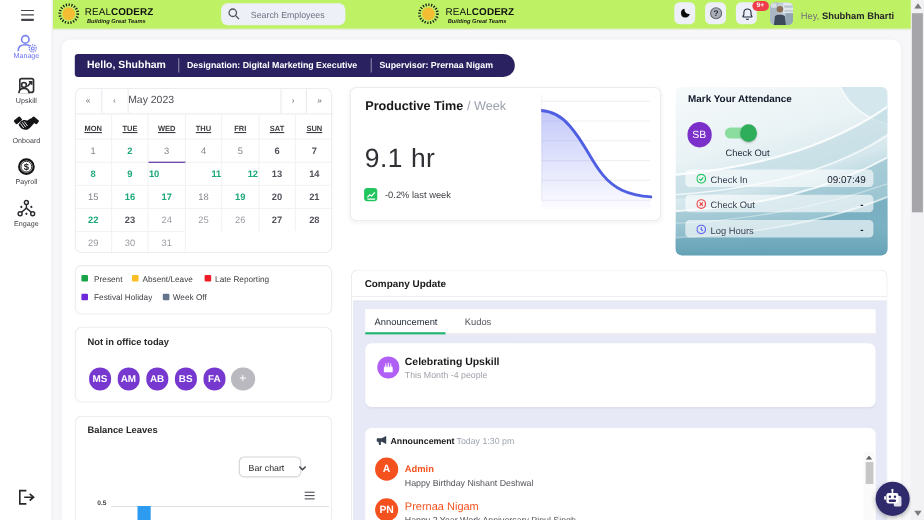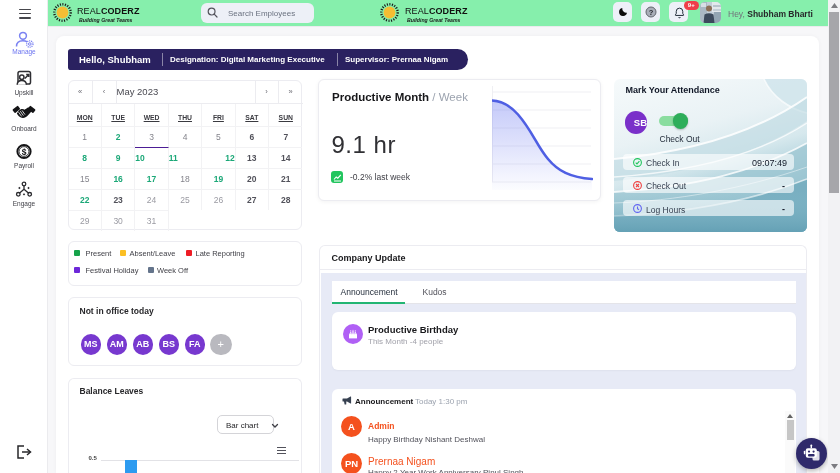--- a/index.html
+++ b/index.html
@@ -1,18 +1,18 @@
 <!DOCTYPE html>
 <html><head>
 <meta charset="utf-8">
 <style>
 * { margin:0; padding:0; box-sizing:border-box; }
 html,body { width:840px; height:473px; overflow:hidden; font-family:"Liberation Sans", sans-serif; background:#f7f7f9; }
 .abs { position:absolute; }
-#navbar { position:absolute; left:0; top:0; width:840px; height:27px; background:#86efac; border-bottom:1px solid #ebebee; z-index:5; }
+#navbar { position:absolute; left:0; top:0; width:840px; height:27px; background:#bef264; border-bottom:1px solid #ebebee; z-index:5; }
 #sidebar { position:absolute; left:0; top:0; width:48px; height:473px; background:#fff; border-right:1px solid #ebebee; z-index:6; }
 #panel { position:absolute; left:56px; top:36px; width:763px; height:437px; background:#fff; border-radius:8px 8px 0 0; box-shadow:0 0 4px rgba(0,0,0,0.04); }
 .card { position:absolute; background:#fff; border:1px solid #ececf1; border-radius:6px; }
 .lbl { position:absolute; font-size:6.5px; color:#3f3f46; width:48px; text-align:center; }
 .sideicon { position:absolute; left:0; width:48px; text-align:center; }
 </style>
 </head>
 <body>
 <div id="panel"></div>
 
@@ -170,21 +170,21 @@
     <div class="abs" style="left:0.00px;top:45.5px;width:33.43px;height:21px;border-right:1px solid #f2f2f4;border-top:1px solid #f2f2f4;text-align:center;line-height:21px;font-size:8.5px;font-weight:400;color:#84848c">1</div>
     <div class="abs" style="left:33.43px;top:45.5px;width:33.43px;height:21px;border-right:1px solid #f2f2f4;border-top:1px solid #f2f2f4;text-align:center;line-height:21px;font-size:8.5px;font-weight:bold;color:#1ca878">2</div>
     <div class="abs" style="left:66.86px;top:45.5px;width:33.43px;height:21px;border-right:1px solid #f2f2f4;border-top:1px solid #f2f2f4;text-align:center;line-height:21px;font-size:8.5px;font-weight:400;color:#84848c">3</div>
     <div class="abs" style="left:100.29px;top:45.5px;width:33.43px;height:21px;border-right:1px solid #f2f2f4;border-top:1px solid #f2f2f4;text-align:center;line-height:21px;font-size:8.5px;font-weight:400;color:#84848c">4</div>
     <div class="abs" style="left:133.71px;top:45.5px;width:33.43px;height:21px;border-right:1px solid #f2f2f4;border-top:1px solid #f2f2f4;text-align:center;line-height:21px;font-size:8.5px;font-weight:400;color:#84848c">5</div>
     <div class="abs" style="left:167.14px;top:45.5px;width:33.43px;height:21px;border-right:1px solid #f2f2f4;border-top:1px solid #f2f2f4;text-align:center;line-height:21px;font-size:8.5px;font-weight:bold;color:#52525b">6</div>
     <div class="abs" style="left:200.57px;top:45.5px;width:33.43px;height:21px;border-top:1px solid #f2f2f4;text-align:center;line-height:21px;font-size:8.5px;font-weight:bold;color:#52525b">7</div>
     <div class="abs" style="left:0.00px;top:66.5px;width:33.43px;height:21px;border-right:1px solid #f2f2f4;border-top:1px solid #f2f2f4;text-align:center;line-height:21px;font-size:8.5px;font-weight:bold;color:#1ca878">8</div>
     <div class="abs" style="left:33.43px;top:66.5px;width:33.43px;height:21px;border-right:1px solid #f2f2f4;border-top:1px solid #f2f2f4;text-align:center;line-height:21px;font-size:8.5px;font-weight:bold;color:#1ca878">9</div>
     <div class="abs" style="left:66.86px;top:66.5px;width:33.43px;height:21px;border-right:1px solid #f2f2f4;border-top:1px solid #4c1d95;text-align:left;line-height:21px;font-size:8.5px;font-weight:bold;color:#1ca878">10</div>
-    <div class="abs" style="left:100.29px;top:66.5px;width:33.43px;height:21px;border-right:1px solid #f2f2f4;border-top:1px solid #f2f2f4;text-align:left;line-height:21px;font-size:8.5px;font-weight:bold;color:#1ca878">11</div>
+    <div class="abs" style="left:100.29px;top:66.5px;width:33.43px;height:21px;border-right:1px solid #f2f2f4;border-top:1px solid #f2f2f4;text-align:right;line-height:21px;font-size:8.5px;font-weight:bold;color:#1ca878">11</div>
     <div class="abs" style="left:133.71px;top:66.5px;width:33.43px;height:21px;border-right:1px solid #f2f2f4;border-top:1px solid #f2f2f4;text-align:right;line-height:21px;font-size:8.5px;font-weight:bold;color:#1ca878">12</div>
     <div class="abs" style="left:167.14px;top:66.5px;width:33.43px;height:21px;border-right:1px solid #f2f2f4;border-top:1px solid #f2f2f4;text-align:center;line-height:21px;font-size:8.5px;font-weight:bold;color:#52525b">13</div>
     <div class="abs" style="left:200.57px;top:66.5px;width:33.43px;height:21px;border-top:1px solid #f2f2f4;text-align:center;line-height:21px;font-size:8.5px;font-weight:bold;color:#52525b">14</div>
     <div class="abs" style="left:0.00px;top:87.5px;width:33.43px;height:21px;border-right:1px solid #f2f2f4;border-top:1px solid #f2f2f4;text-align:center;line-height:21px;font-size:8.5px;font-weight:400;color:#84848c">15</div>
     <div class="abs" style="left:33.43px;top:87.5px;width:33.43px;height:21px;border-right:1px solid #f2f2f4;border-top:1px solid #f2f2f4;text-align:center;line-height:21px;font-size:8.5px;font-weight:bold;color:#1ca878">16</div>
     <div class="abs" style="left:66.86px;top:87.5px;width:33.43px;height:21px;border-right:1px solid #f2f2f4;border-top:1px solid #f2f2f4;text-align:center;line-height:21px;font-size:8.5px;font-weight:bold;color:#1ca878">17</div>
     <div class="abs" style="left:100.29px;top:87.5px;width:33.43px;height:21px;border-right:1px solid #f2f2f4;border-top:1px solid #f2f2f4;text-align:center;line-height:21px;font-size:8.5px;font-weight:400;color:#84848c">18</div>
     <div class="abs" style="left:133.71px;top:87.5px;width:33.43px;height:21px;border-right:1px solid #f2f2f4;border-top:1px solid #f2f2f4;text-align:center;line-height:21px;font-size:8.5px;font-weight:bold;color:#1ca878">19</div>
     <div class="abs" style="left:167.14px;top:87.5px;width:33.43px;height:21px;border-right:1px solid #f2f2f4;border-top:1px solid #f2f2f4;text-align:center;line-height:21px;font-size:8.5px;font-weight:bold;color:#52525b">20</div>
     <div class="abs" style="left:200.57px;top:87.5px;width:33.43px;height:21px;border-top:1px solid #f2f2f4;text-align:center;line-height:21px;font-size:8.5px;font-weight:bold;color:#52525b">21</div>
@@ -233,21 +233,21 @@
   </div>
   <div class="abs" style="left:208.5px;top:68px;width:9px;height:1.3px;background:#52525b"></div>
   <div class="abs" style="left:208.5px;top:71px;width:9px;height:1.3px;background:#52525b"></div>
   <div class="abs" style="left:208.5px;top:74px;width:9px;height:1.3px;background:#52525b"></div>
   <div class="abs" style="left:20px;top:75.5px;font-size:6px;font-weight:bold;color:#404040">0.5</div>
   <div class="abs" style="left:32.5px;top:81px;width:198px;height:1px;background:#e2e2e6"></div>
   <div class="abs" style="left:56.5px;top:81px;width:11.5px;height:14px;background:#2d9bf0"></div>
 </div>
 
 <div class="card" style="left:318px;top:79px;width:283px;height:122px;box-shadow:0 1px 4px rgba(0,0,0,0.05)">
-  <div class="abs" style="left:13px;top:10.5px;font-size:11.5px;color:#18181b"><b>Productive Month</b> <span style="color:#9ca3af">/ Week</span></div>
+  <div class="abs" style="left:13px;top:10.5px;font-size:11.5px;color:#18181b"><b>Productive Time</b> <span style="color:#9ca3af">/ Week</span></div>
   <div class="abs" style="left:12.5px;top:51px;font-size:24px;letter-spacing:0.5px;color:#303034">9.1 hr</div>
   <div class="abs" style="left:12px;top:91px;width:12px;height:12px;background:#22c55e;border-radius:3px"></div>
   <svg class="abs" style="left:13.5px;top:92.5px" width="9" height="9" viewBox="0 0 9 9">
       <path d="M1 6.5 L3.2 4 L4.8 5.2 L7.8 1.8" fill="none" stroke="#fff" stroke-width="1.1"></path>
       <path d="M1 8 h7" stroke="#fff" stroke-width="1"></path>
     </svg>
   <div class="abs" style="left:31px;top:92px;font-size:8.5px;color:#3f3f46">-0.2% last week</div>
   <svg class="abs" style="left:173px;top:6px" width="101" height="105" viewBox="0 0 101 105">
     <defs>
         <linearGradient id="pg" x1="0" y1="0" x2="0" y2="1">
@@ -291,21 +291,21 @@
     <path d="M193 18 C150 48 88 72 0 80" fill="none" stroke="#ffffff" stroke-width="2" opacity="0.85"></path>
     <path d="M193 44 C150 72 90 92 0 98" fill="none" stroke="#ffffff" stroke-width="1.3" opacity="0.75"></path>
     <path d="M193 64 C142 92 82 108 0 113 L0 154 L193 154 Z" fill="#9cc5d2" opacity="0.75"></path>
     <path d="M193 64 C142 92 82 108 0 113" fill="none" stroke="#ffffff" stroke-width="1.8" opacity="0.8"></path>
     <path d="M193 100 C138 122 72 134 0 137 L0 154 L193 154 Z" fill="#73abbe" opacity="0.85"></path>
     <path d="M193 100 C138 122 72 134 0 137" fill="none" stroke="#ffffff" stroke-width="1.6" opacity="0.65"></path>
     <rect x="0" y="112" width="193" height="42" fill="url(#ab2)" opacity="0.8"></rect>
     <path d="M0 124 C60 122 130 110 193 88" fill="none" stroke="#ffffff" stroke-width="1" opacity="0.45"></path>
   </svg>
   <div class="abs" style="left:12px;top:6px;font-size:9px;font-weight:bold;color:#111827">Mark Your Attendance</div>
-  <div class="abs" style="left:11px;top:32px;width:22.5px;height:22.5px;border-radius:50%;background:#7a30c9;color:#fff;font-size:9.5px;font-weight:bold;text-align:right;line-height:23px">SB</div>
+  <div class="abs" style="left:11px;top:32px;width:22.5px;height:22.5px;border-radius:50%;background:#7a30c9;color:#fff;font-size:9.5px;font-weight:normal;text-align:center;line-height:23px">SB</div>
   <div class="abs" style="left:45px;top:36.5px;width:29.5px;height:10.5px;border-radius:5.5px;background:#8add9f"></div>
   <div class="abs" style="left:59.3px;top:34.2px;width:15.5px;height:15.5px;border-radius:50%;background:#2eae5a;box-shadow:0 1px 2px rgba(0,0,0,0.25)"></div>
   <div class="abs" style="left:46px;top:54.5px;font-size:8.5px;color:#1f2937">Check Out</div>
   <div class="abs" style="left:9.5px;top:74.5px;width:171px;height:16.5px;background:rgba(255,255,255,0.62);border-radius:4px">
     <svg class="abs" style="left:10px;top:4px" width="9" height="9" viewBox="0 0 9 9">
         <circle cx="4.5" cy="4.5" r="3.9" fill="none" stroke="#22c55e" stroke-width="1.1"></circle>
         <path d="M2.7 4.6 L4 5.9 L6.4 3.2" fill="none" stroke="#22c55e" stroke-width="1.1"></path>
       </svg>
     <span class="abs" style="left:23px;top:4.5px;font-size:8.5px;color:#374151">Check In</span>
     <span class="abs" style="right:7px;top:4px;font-size:9px;font-weight:normal;color:#111827">09:07:49</span>
@@ -346,21 +346,21 @@
           <path d="M1 5.2 h8 v4.2 h-8 z"></path>
           <path d="M1.2 5.2 q1.3 1.4 2.6 0 q1.2 1.4 2.4 0 q1.3 1.4 2.6 0 v-0.8 h-7.6 z"></path>
           <rect x="2.2" y="2.6" width="1.1" height="2"></rect>
           <rect x="4.45" y="2" width="1.1" height="2.6"></rect>
           <rect x="6.7" y="2.6" width="1.1" height="2"></rect>
           <circle cx="2.75" cy="1.8" r="0.55"></circle>
           <circle cx="5" cy="1.2" r="0.55"></circle>
           <circle cx="7.25" cy="1.8" r="0.55"></circle>
         </g>
       </svg>
-    <div class="abs" style="left:36px;top:12.5px;font-size:9.5px;font-weight:600;color:#18181b">Productive Birthday</div>
+    <div class="abs" style="left:36px;top:12.5px;font-size:9.5px;font-weight:600;color:#18181b">Celebrating Upskill</div>
     <div class="abs" style="left:36px;top:25.5px;font-size:8px;color:#a1a1aa">This Month -4 people</div>
   </div>
 
   <div class="abs" style="left:12.5px;top:143px;width:464px;height:85px;background:#fff;border-radius:6px 6px 0 0">
     <svg class="abs" style="left:9px;top:5px" width="12" height="12" viewBox="0 0 24 24">
         <path d="M3 10 v4 a1 1 0 0 0 1 1 h2 l1 5 a1 1 0 0 0 1 1 h1.5 a1 1 0 0 0 1-1.2 L10.6 15 H12 l7 4 a0.8 0.8 0 0 0 1.2-.7 V5.7 A0.8 0.8 0 0 0 19 5 l-7 4 H4 a1 1 0 0 0-1 1z" fill="#374151"></path>
       </svg>
     <span class="abs" style="left:23px;top:7.5px;font-size:8px;font-weight:bold;color:#18181b">Announcement</span>
     <span class="abs" style="left:83px;top:7.5px;font-size:8px;color:#9ca3af">Today 1:30 pm</span>
 

